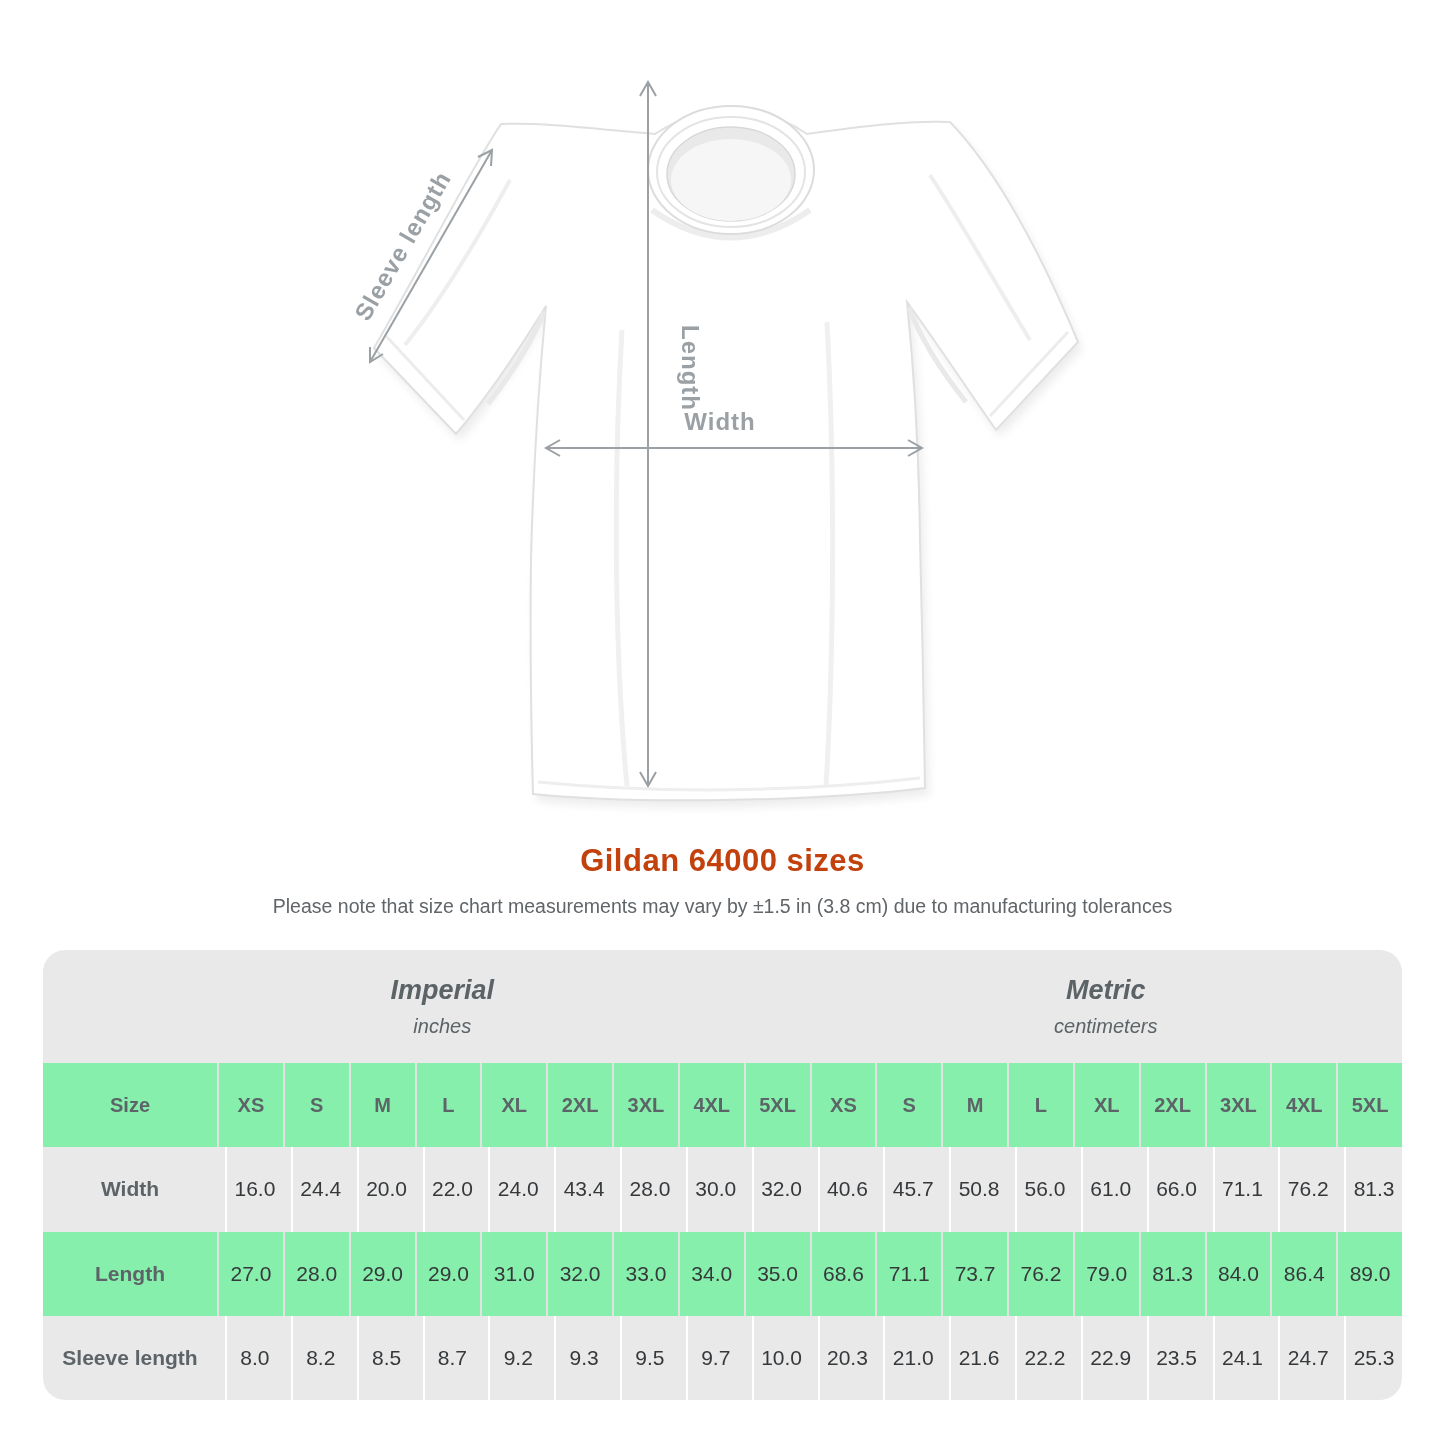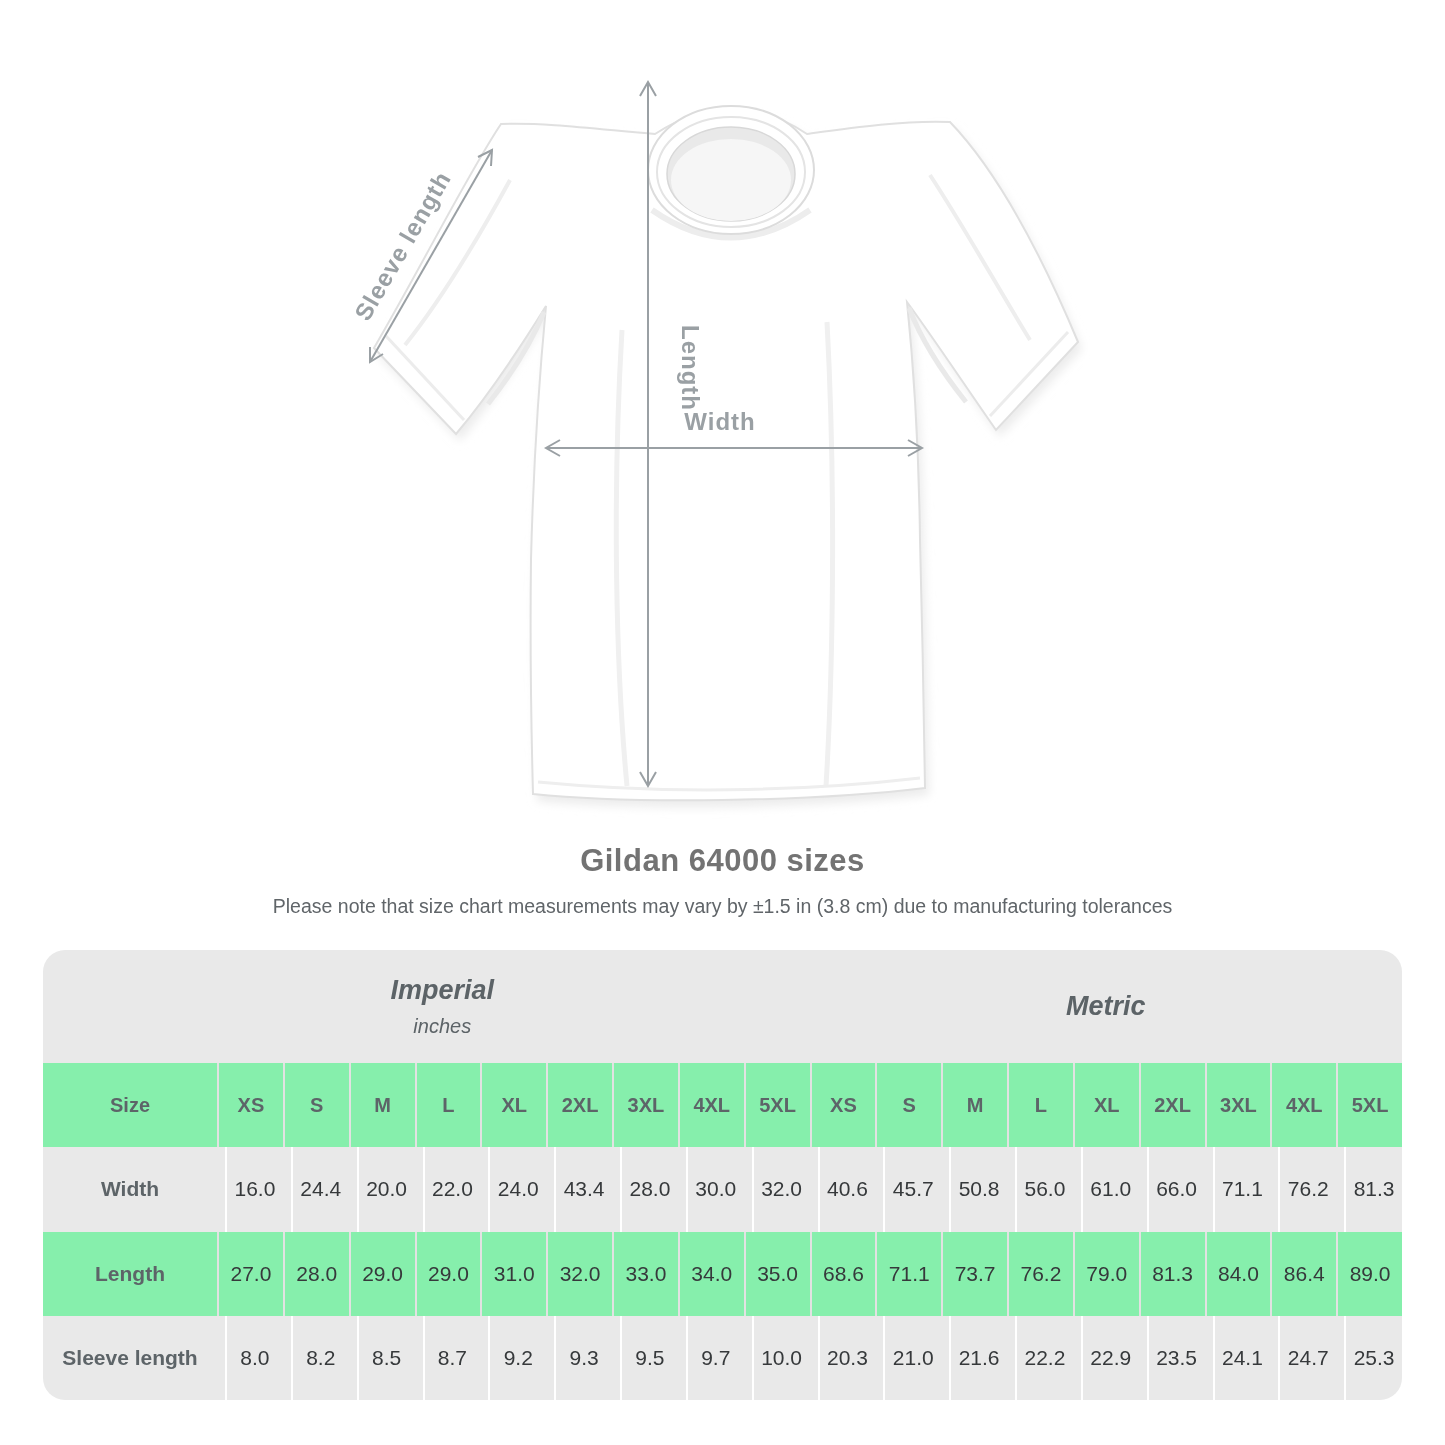--- a/index.html
+++ b/index.html
@@ -5,21 +5,21 @@
   html,body{margin:0;padding:0;background:#ffffff;}
   body{
     width:1445px;height:1445px;position:relative;overflow:hidden;
     font-family:"Liberation Sans",sans-serif;
   }
   
   .shirt-wrap{position:absolute;left:330px;top:60px;width:760px;height:760px;}
   
   .page-title{
     position:absolute;top:843px;left:0;right:0;text-align:center;
-    font-size:31px;font-weight:bold;color:#737373;letter-spacing:.5px;
+    font-size:31px;font-weight:bold;color:#c2410c;letter-spacing:.5px;
   }
   .page-subtitle{
     position:absolute;top:895px;left:0;right:0;text-align:center;
     font-size:19.5px;color:#606569;
   }
   
   .size-table{
     position:absolute;left:43px;top:950px;width:1359px;height:450px;
     border-radius:22px;overflow:hidden;background:#ffffff;
   }
@@ -122,20 +122,21 @@
 <div class="page-subtitle">Please note that size chart measurements may vary by ±1.5 in (3.8 cm) due to manufacturing tolerances</div>
 
 <div class="size-table">
   <div class="band">
     <div class="group g-imp">
       <div class="g-label">Imperial</div>
       <div class="g-unit">inches</div>
     </div>
     <div class="group g-met">
       <div class="g-label">Metric</div>
+      <div class="g-unit">centimeters</div>
     </div>
   </div>
   <div id="table-rows">
       <div class="t-row sizes">
         <div class="cell lab">Size</div>
         <div class="cell">XS</div>
         <div class="cell">S</div>
         <div class="cell">M</div>
         <div class="cell">L</div>
         <div class="cell">XL</div>

